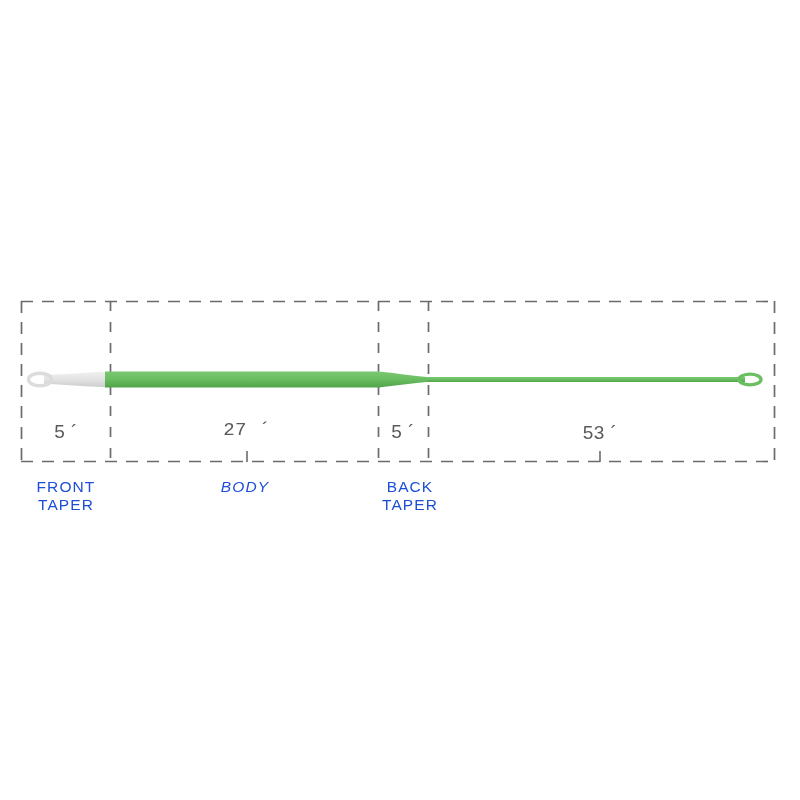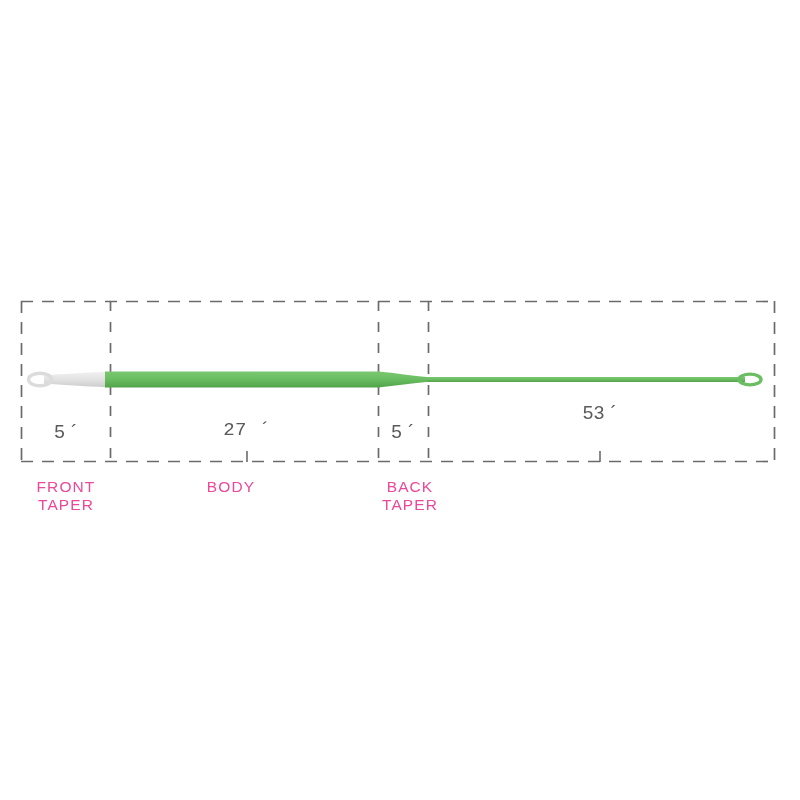--- a/index.html
+++ b/index.html
@@ -39,21 +39,21 @@
     font-size: 19px;
     font-weight: 400;
     letter-spacing: 0.5px;
     white-space: nowrap;
     transform: translateX(-50%);
     text-align: center;
   }
 
   .section-label {
     position: absolute;
-    color: #ec4899;
+    color: #1d4ed8;
     font-family: "Liberation Sans", sans-serif;
     font-size: 15.5px;
     font-weight: 400;
     letter-spacing: 1.1px;
     line-height: 18px;
     white-space: pre;
     transform: translateX(-50%);
     text-align: center;
   }
 </style>
@@ -122,24 +122,24 @@
     <ellipse cx="750" cy="379.5" rx="11" ry="5.4" fill="none" stroke="#6cbe63" stroke-width="3.4"></ellipse>
 
   </svg>
 
   <div class="measure-label" style="left:66px;  top:421px;">5 ´</div>
 
   <div class="measure-label" style="left:247px; top:419px;font-family:Liberation Mono, monospace;">27 ´</div>
 
   <div class="measure-label" style="left:403px; top:421px;">5 ´</div>
 
-  <div class="measure-label" style="left:600px; top:402px;">53 ´</div>
+  <div class="measure-label" style="left:600px; top:422px;">53 ´</div>
 
   <div class="section-label" style="left:66px;  top:478px;">FRONT
 TAPER</div>
 
-  <div class="section-label" style="left:231px; top:478px;">BODY</div>
+  <div class="section-label" style="left:245px; top:478px;font-style:italic;">BODY</div>
 
   <div class="section-label" style="left:410px; top:478px;">BACK
 TAPER</div>
 
 
 </div>
 
 </body></html>

